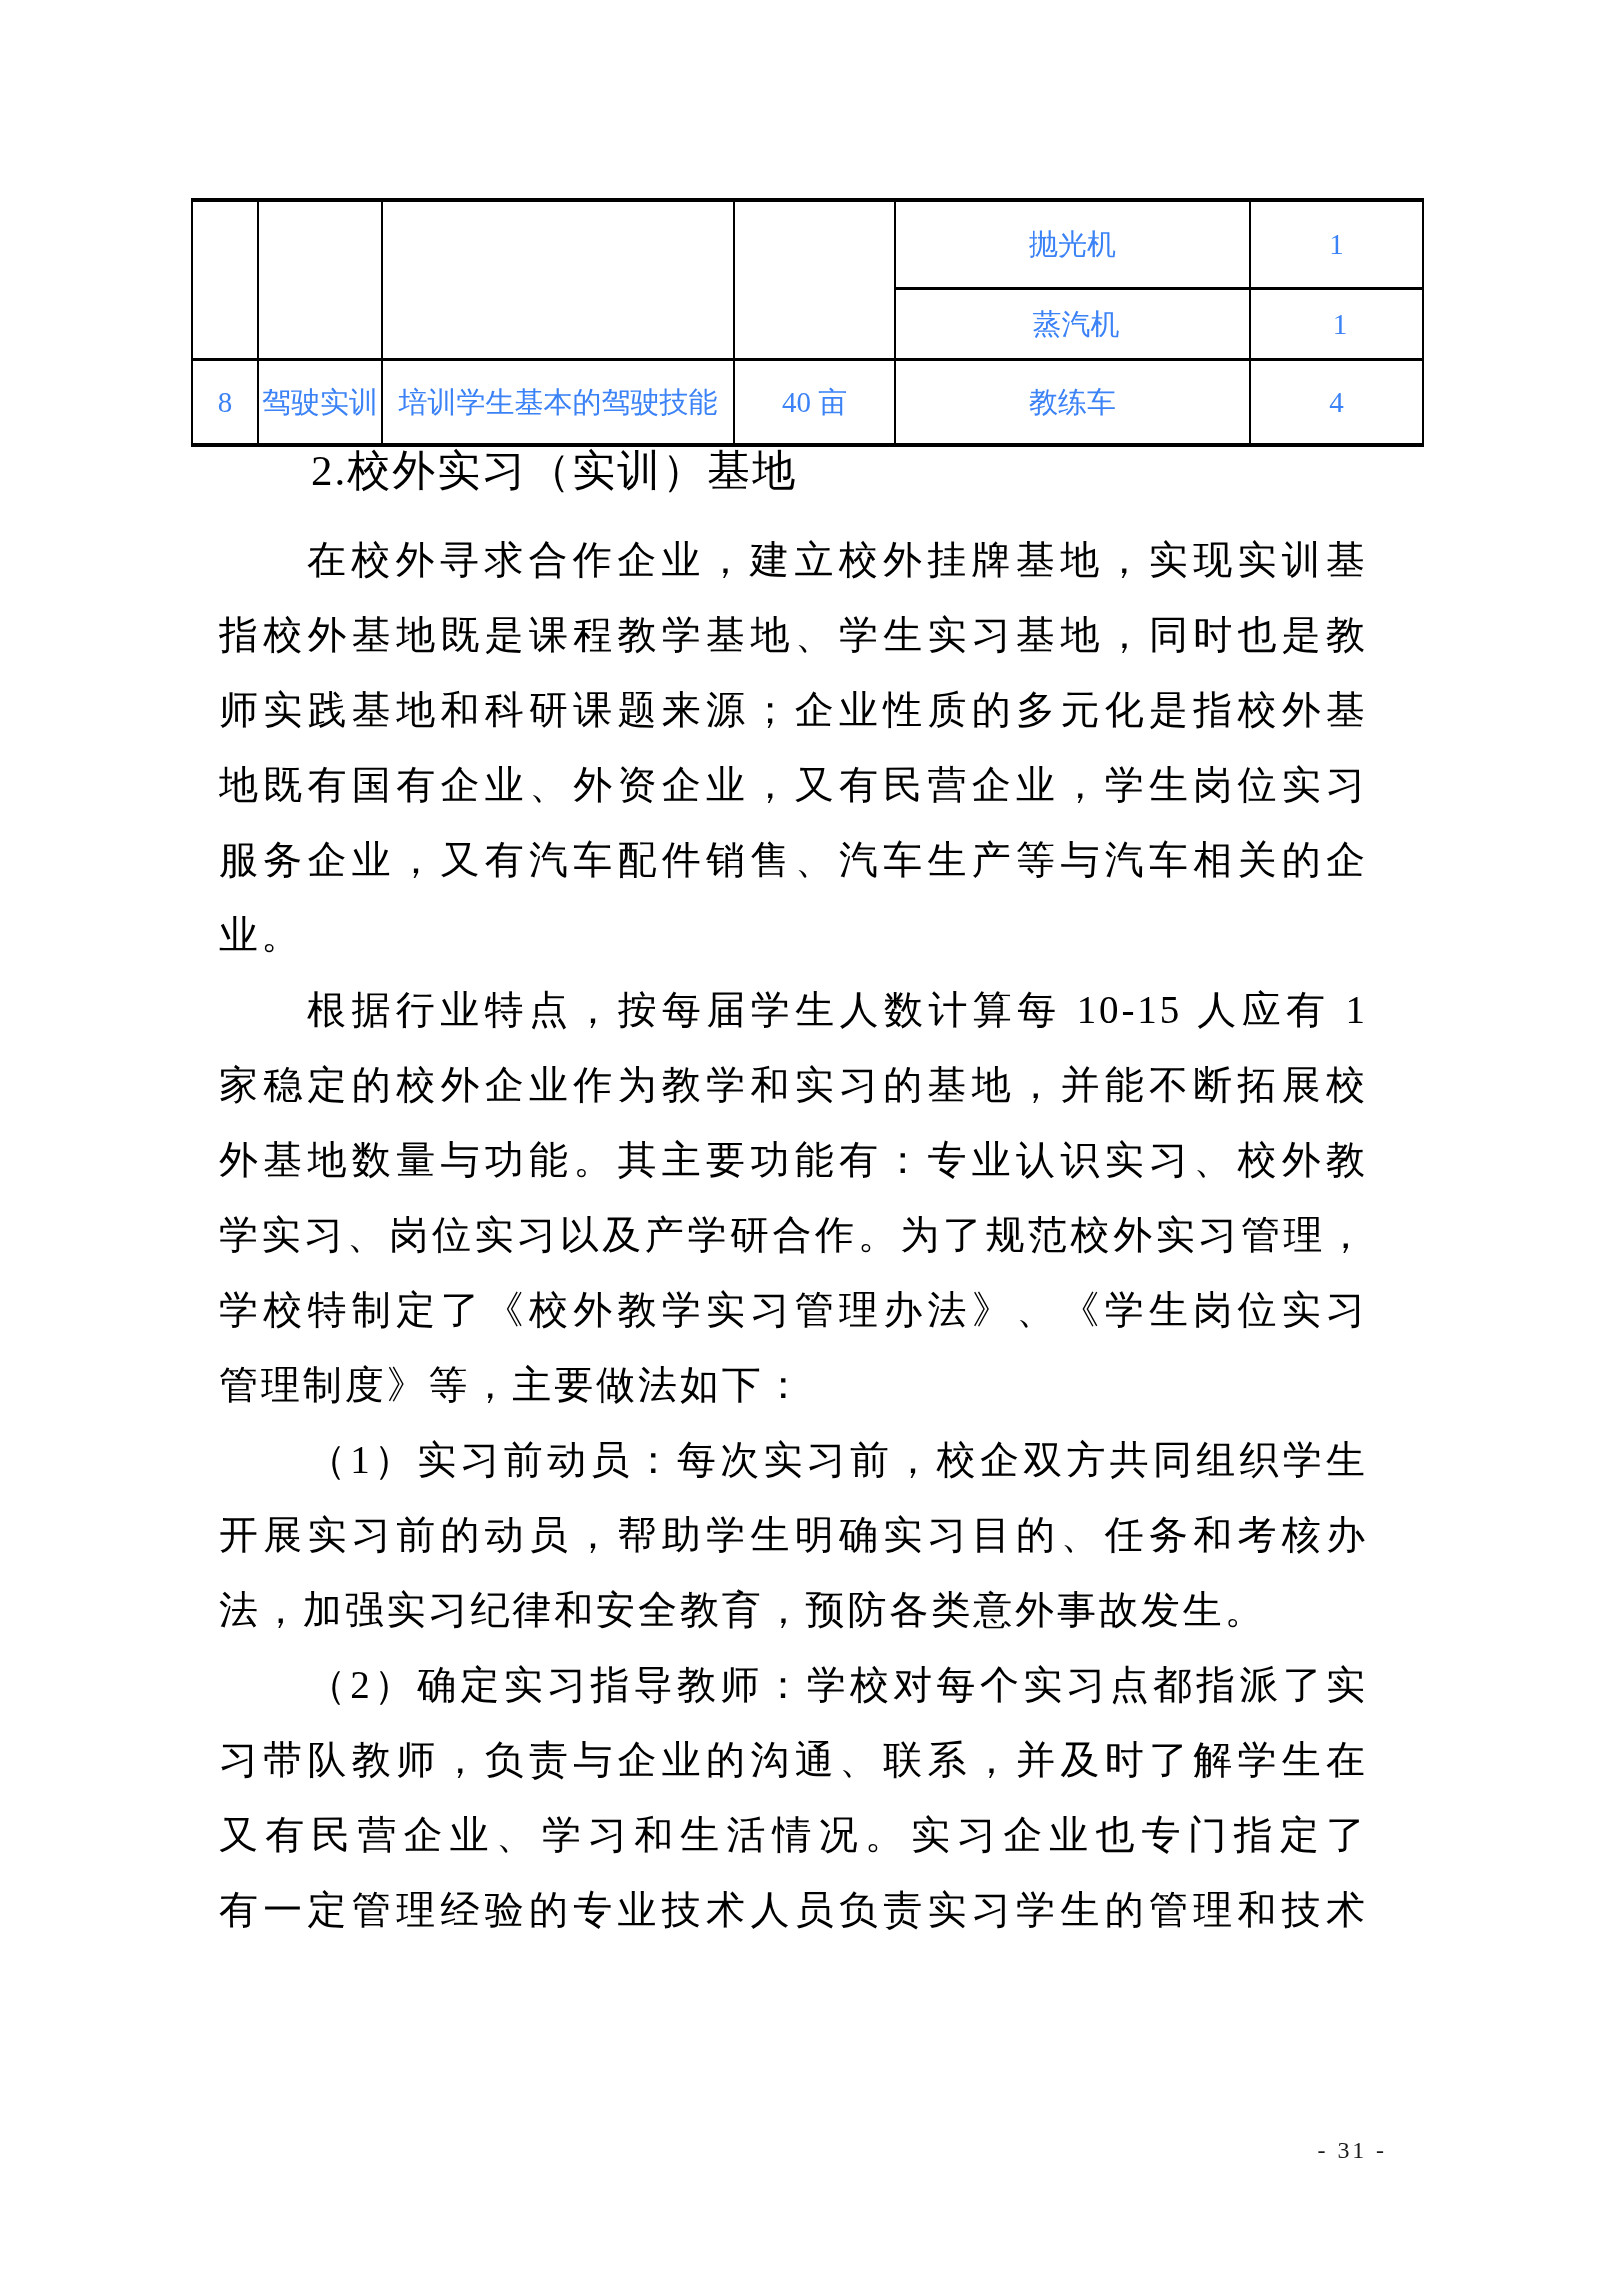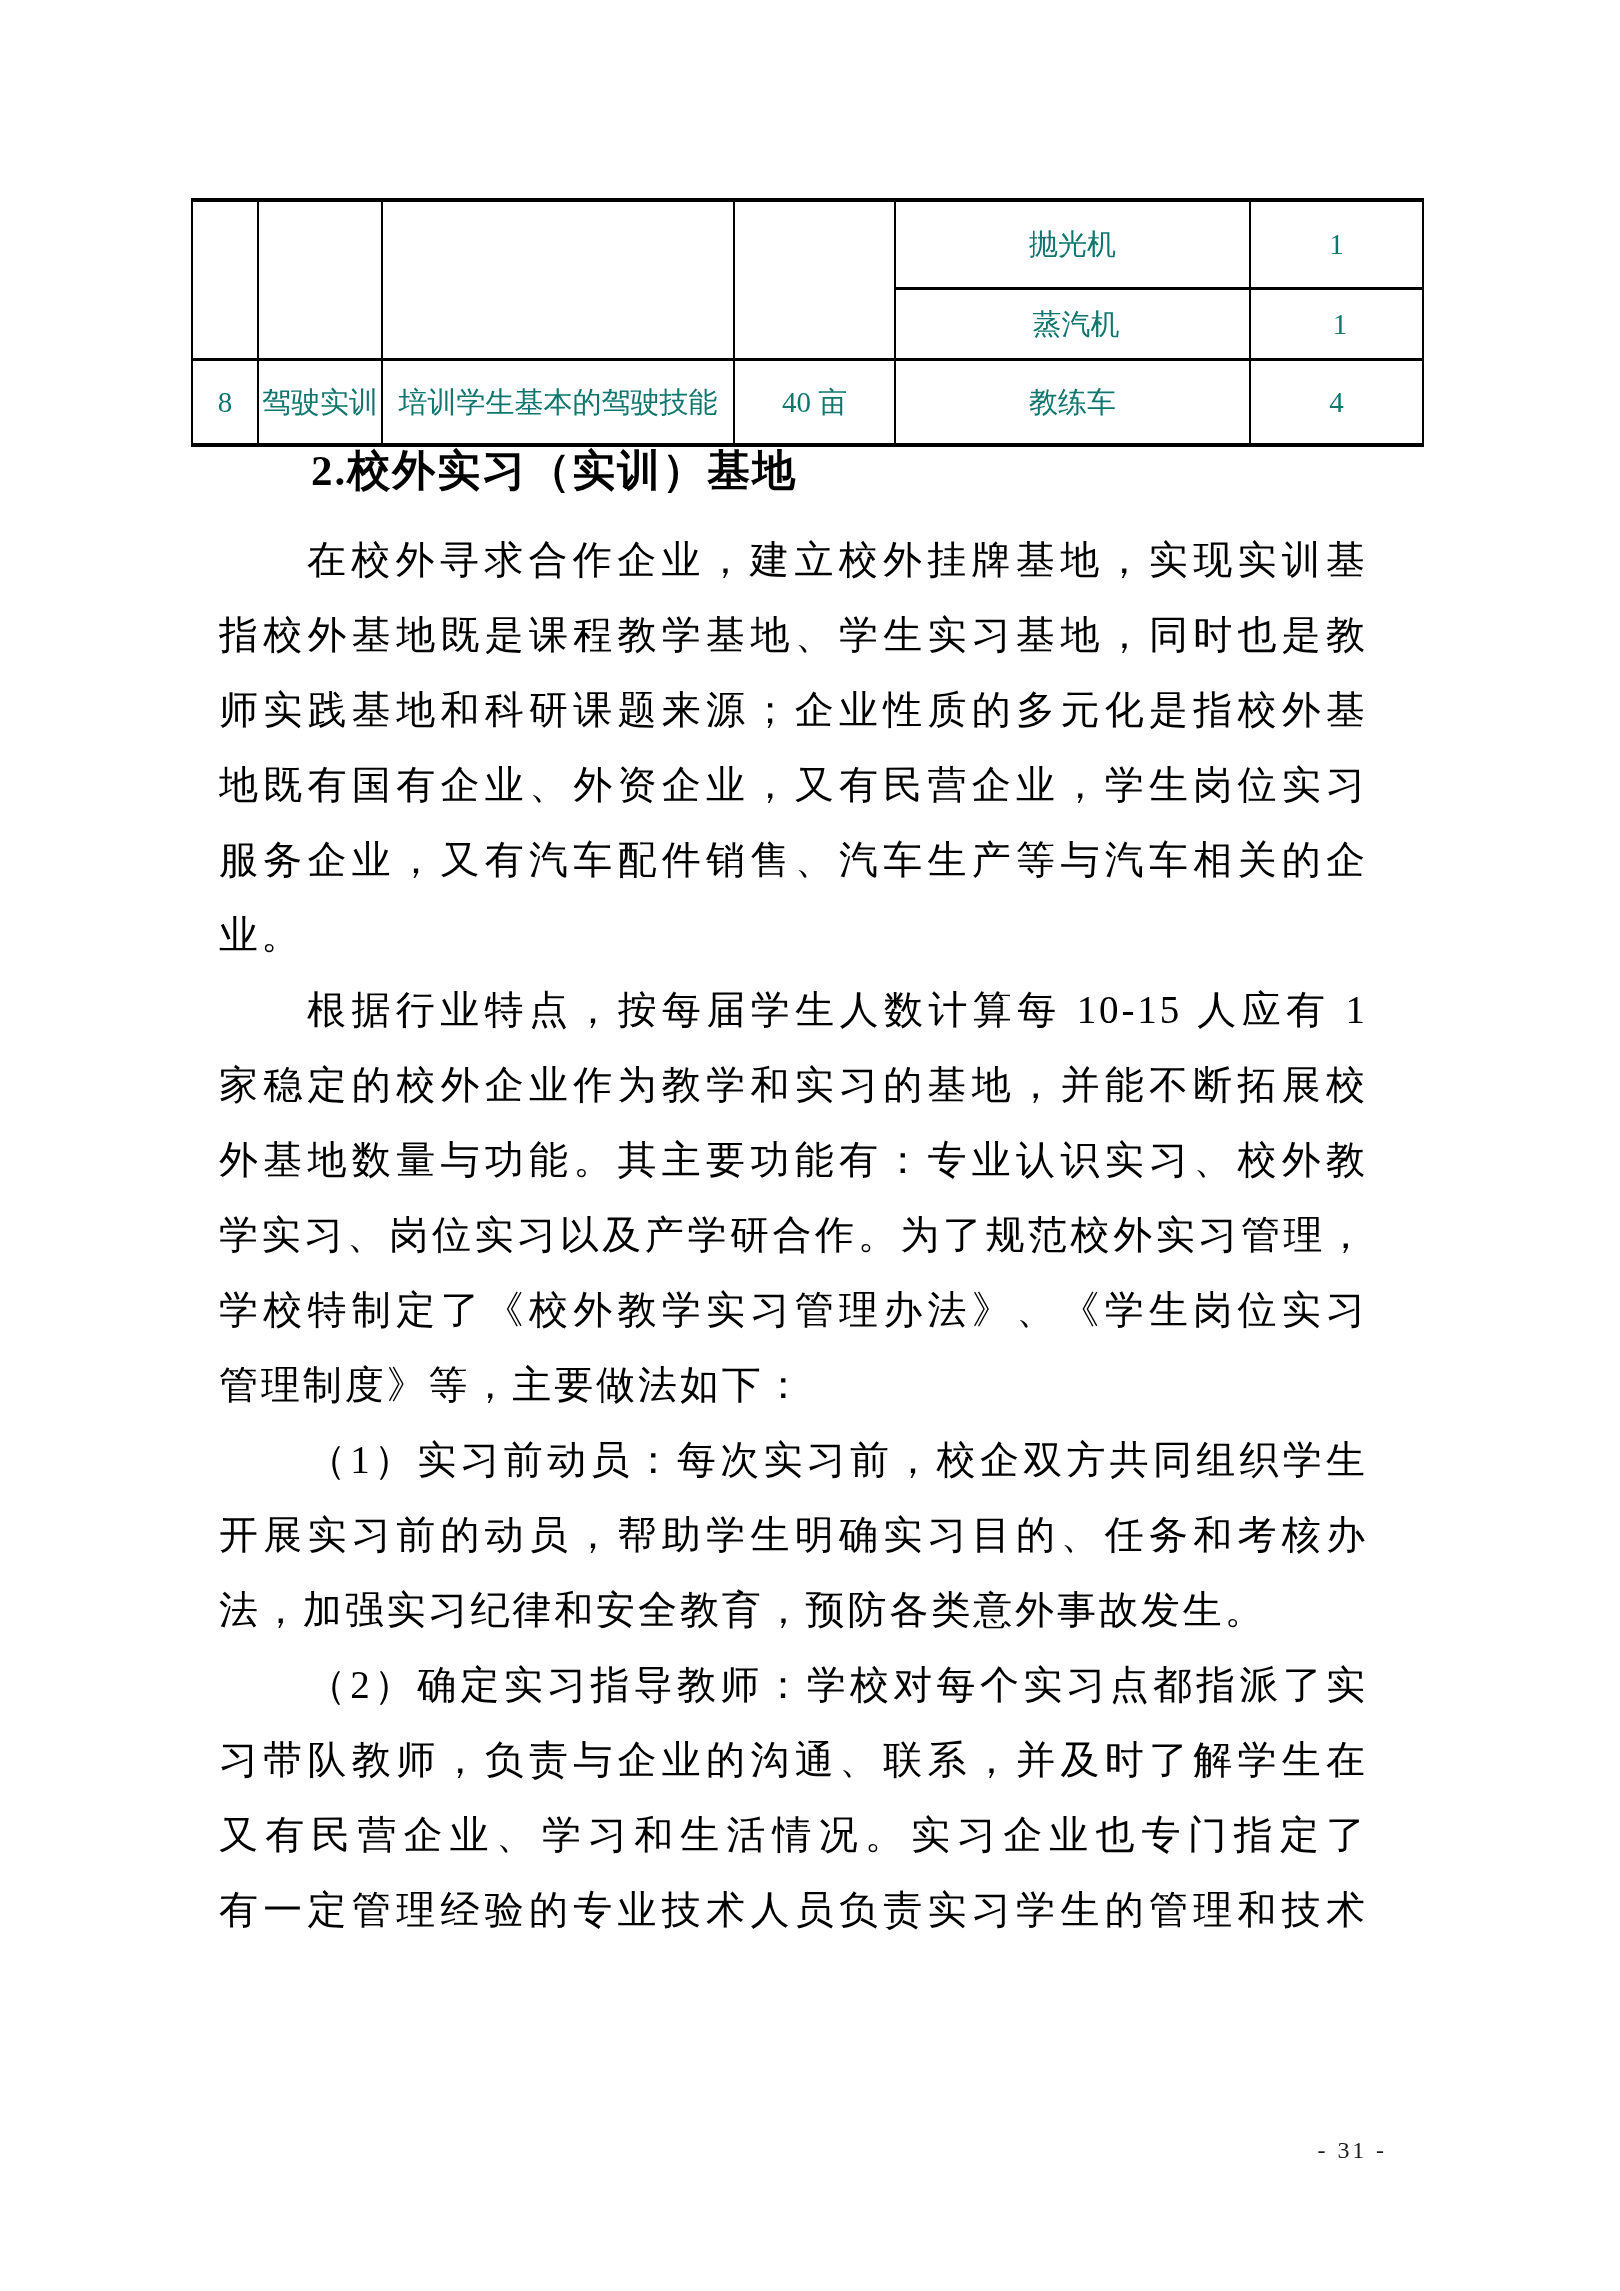--- a/index.html
+++ b/index.html
@@ -11,40 +11,40 @@
     color:#000;
     overflow:hidden;
     margin:0 auto;
   }
 
   
   .equip-table{
     position:absolute;left:191px;top:198px;
     width:1231px;
     border-collapse:collapse;table-layout:fixed;
-    font-size:29px;color:#0f766e;
+    font-size:29px;color:#3b82f6;
   }
   .equip-table td{
     border:2px solid #000;
     text-align:center;vertical-align:middle;
     padding:0;line-height:41px;
     overflow:hidden;
   }
   .equip-table tr.r1 td{border-top:4.9px solid #000;}
   .equip-table td.c1{border-left:2.9px solid #000;}
   .equip-table td.c6{border-right:2.9px solid #000;}
   .equip-table tr.r2 td{border-top:3.9px solid #000;height:68px;padding-left:7px;}
   .equip-table tr.r3 td{border-top:3.9px solid #000;border-bottom:4.9px solid #000;height:82px;}
   .equip-table tr.r1 td.c5,.equip-table tr.r1 td.c6{height:85px;}
 
   
   .heading{
     position:absolute;left:219px;top:438px;width:1149px;
     margin:0;
-    font-size:43px;font-weight:bold;line-height:65px;
+    font-size:43px;font-weight:normal;line-height:65px;
     letter-spacing:2px;text-indent:92px;
     white-space:nowrap;
   }
 
   
   .body-text{
     position:absolute;left:219px;top:522px;width:1149px;
     font-size:39px;letter-spacing:2.9px;
   }
   .line{

